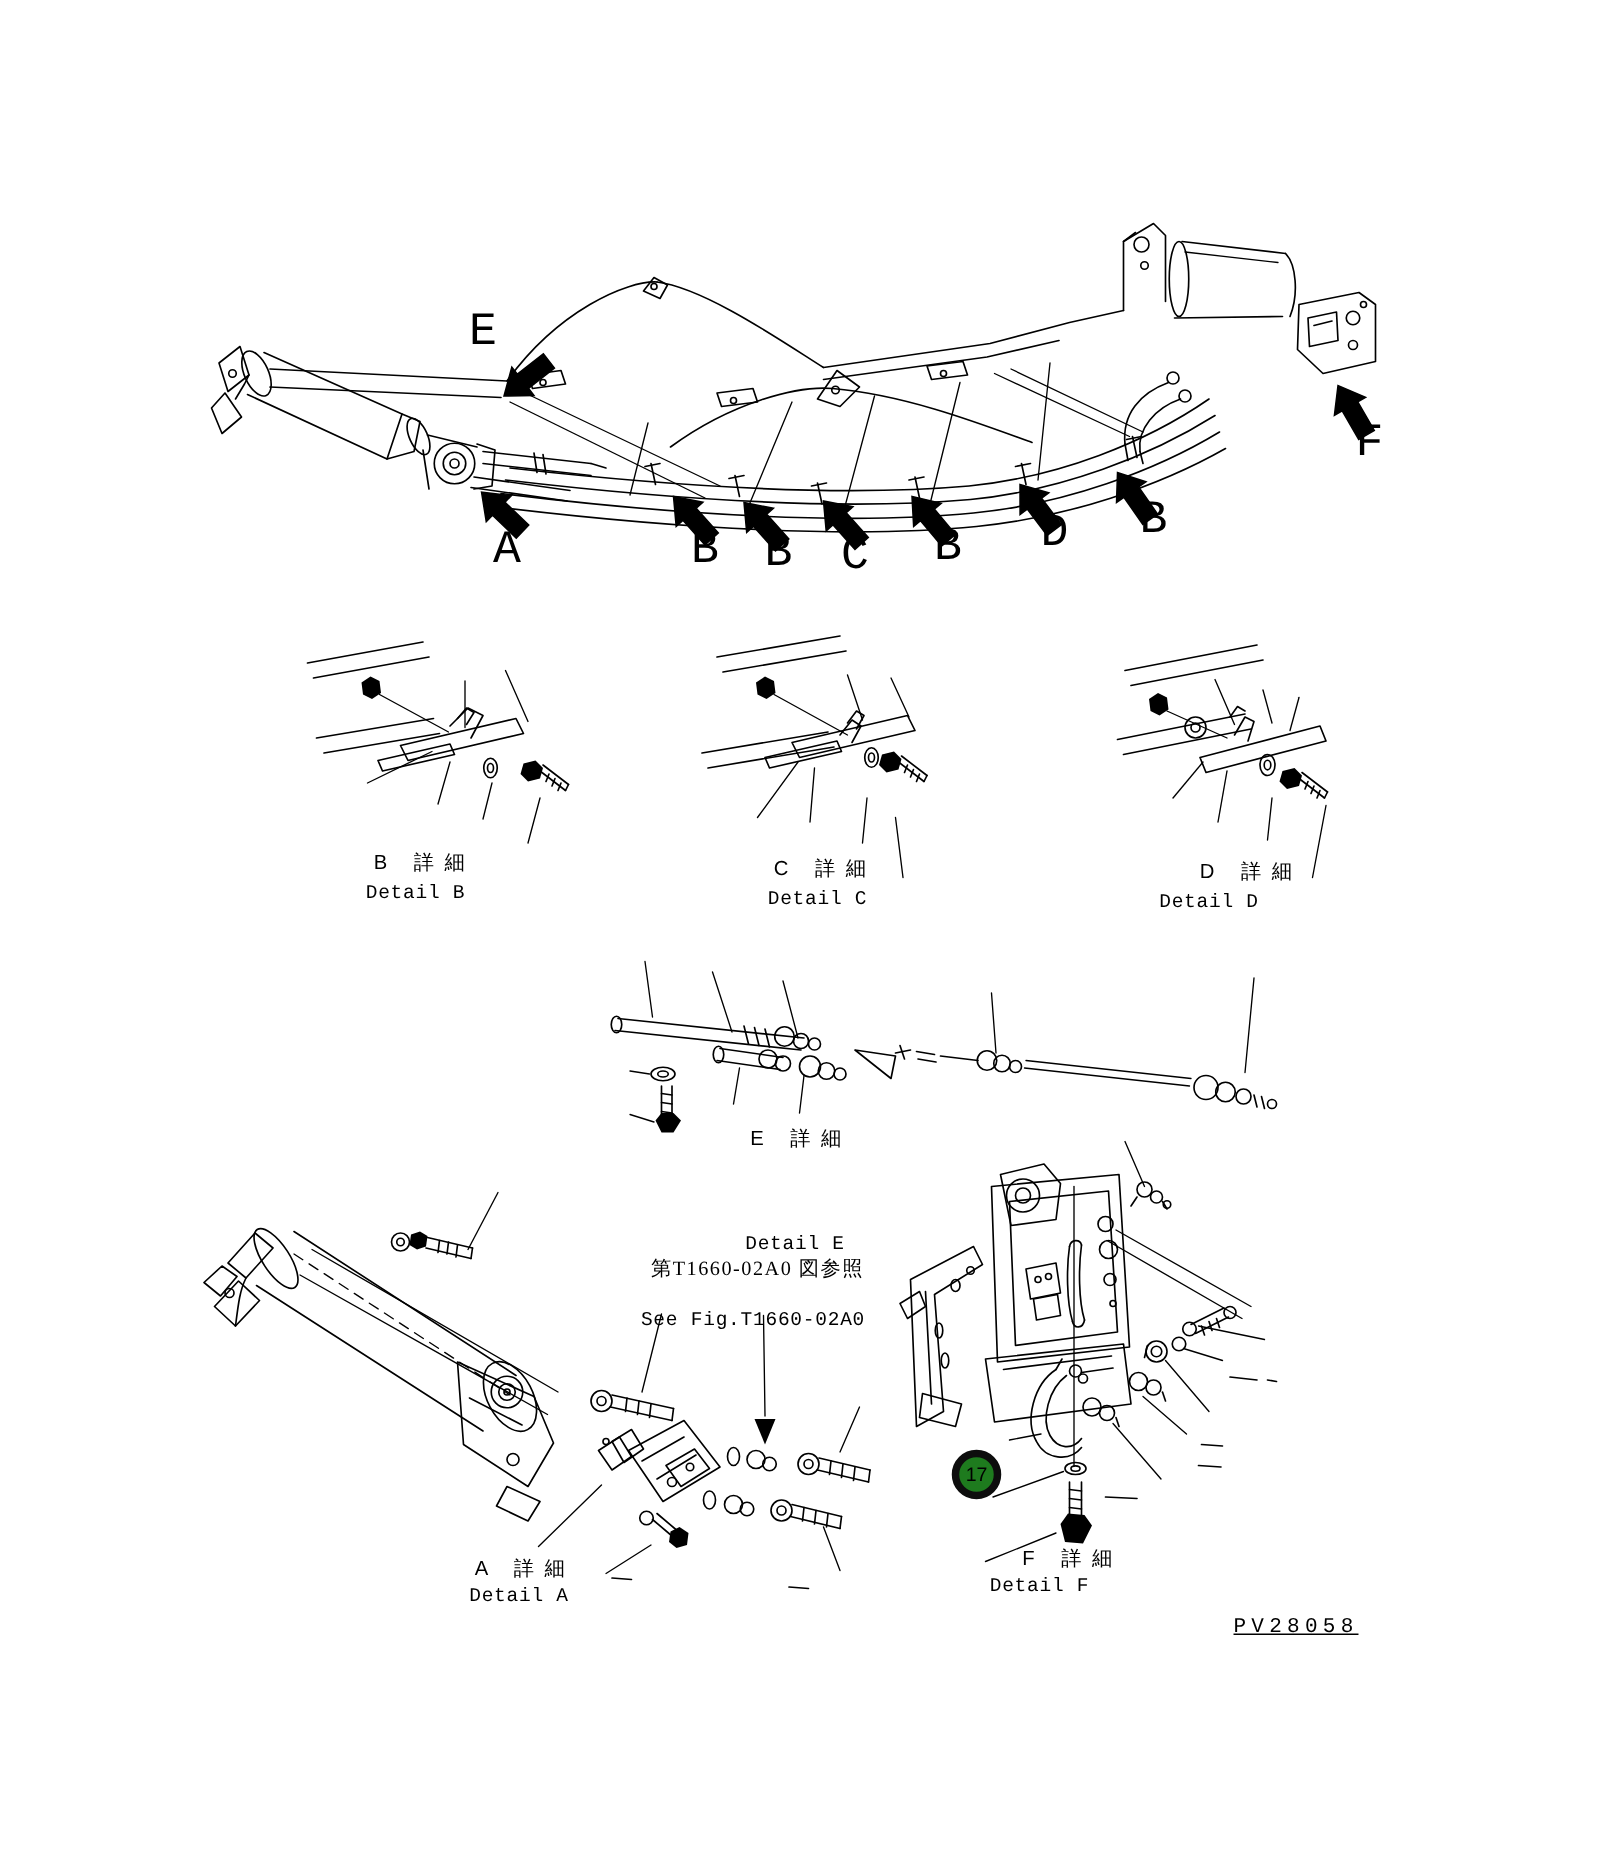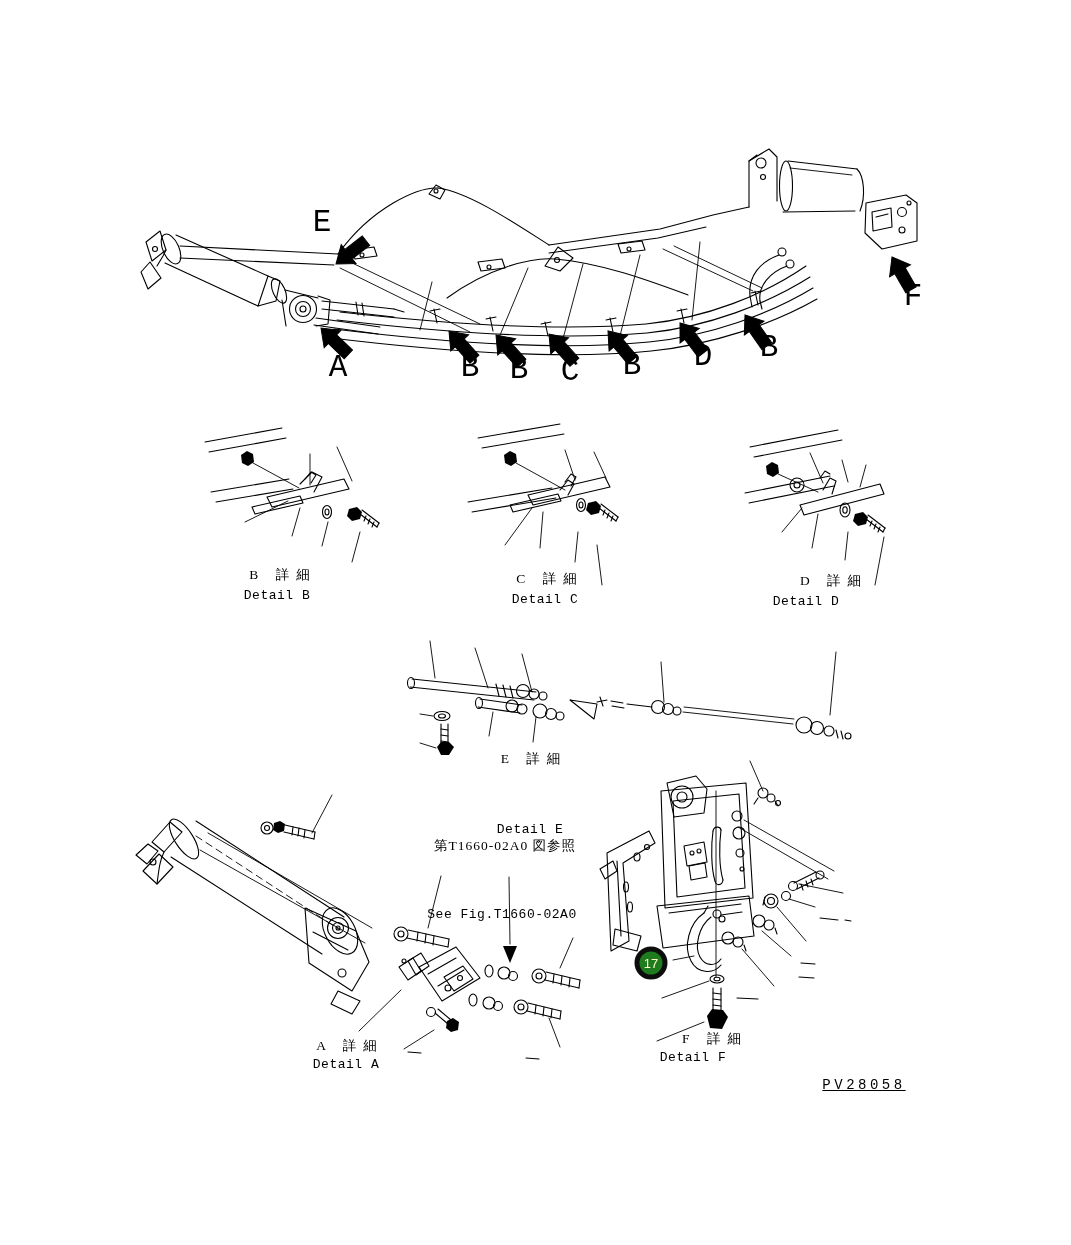--- a/index.html
+++ b/index.html
@@ -10,21 +10,21 @@
     overflow:hidden;
   }
   svg.art { position:absolute; left:0; top:0; }
   svg.art path, svg.art circle, svg.art ellipse, svg.art line, svg.art polyline {
     fill:none; stroke:#000; stroke-width:1.1; stroke-linecap:round; stroke-linejoin:round;
   }
   svg.art .thin { stroke-width:0.9; }
   svg.art .dash { stroke-dasharray:7 5; }
   .lbl { position:absolute; transform:translate(-50%,-50%); white-space:nowrap; }
   .arrow-lbl { font-size:31px; line-height:1; }
-  .jp  { font-size:13.5px; letter-spacing:7px; font-family:Liberation Serif, serif;text-align:center; }
+  .jp  { font-size:13.5px; letter-spacing:7px; font-family:Liberation Sans, sans-serif;text-align:center; }
   .jp-note { font-size:13.5px; letter-spacing:1px; font-family:Liberation Serif, serif; }
   .en  { font-size:13px; letter-spacing:0.5px; }
   .partnum { font-size:14px; letter-spacing:3.5px;text-decoration:underline; }
   .badge {
     position:absolute; transform:translate(-50%,-50%);
     width:33px; height:33px; border-radius:50%;
     border:5px solid #0d0d0d; background:#1e7b1e; color:#fff;
     display:flex; align-items:center; justify-content:center;
     font-size:13px; font-family:"Liberation Sans",sans-serif;
   }
@@ -505,21 +505,21 @@
 <div class="lbl jp" style="left:834px;top:581px">D 詳細</div>
 <div class="lbl en" style="left:806px;top:601px">Detail D</div>
 <div class="lbl jp" style="left:534px;top:759px">E 詳細</div>
 <div class="lbl en" style="left:530px;top:829px">Detail E</div>
 <div class="lbl jp" style="left:350px;top:1046px">A 詳細</div>
 <div class="lbl en" style="left:346px;top:1064px">Detail A</div>
 <div class="lbl jp" style="left:715px;top:1039px">F 詳細</div>
 <div class="lbl en" style="left:693px;top:1057px">Detail F</div>
 
 <div class="lbl jp-note" style="left:505px;top:846px">第T1660-02A0 図参照</div>
-<div class="lbl en" style="left:502px;top:914px">See Fig.T1660-02A0</div>
+<div class="lbl en" style="left:502px;top:880px">See Fig.T1660-02A0</div>
 
 <div class="lbl partnum" style="left:864px;top:1085px">PV28058</div>
 
-<div class="badge" style="left: 651px; top: 963px; background: rgb(30, 123, 30); border-color: rgb(13, 13, 13); color: #fef9c3; align-items: center;">
+<div class="badge" style="left: 651px; top: 983px; background: rgb(30, 123, 30); border-color: rgb(13, 13, 13); color: #000000; align-items: center;">
   <span>17</span>
 </div>
 
 </div>
 
 </body></html>

